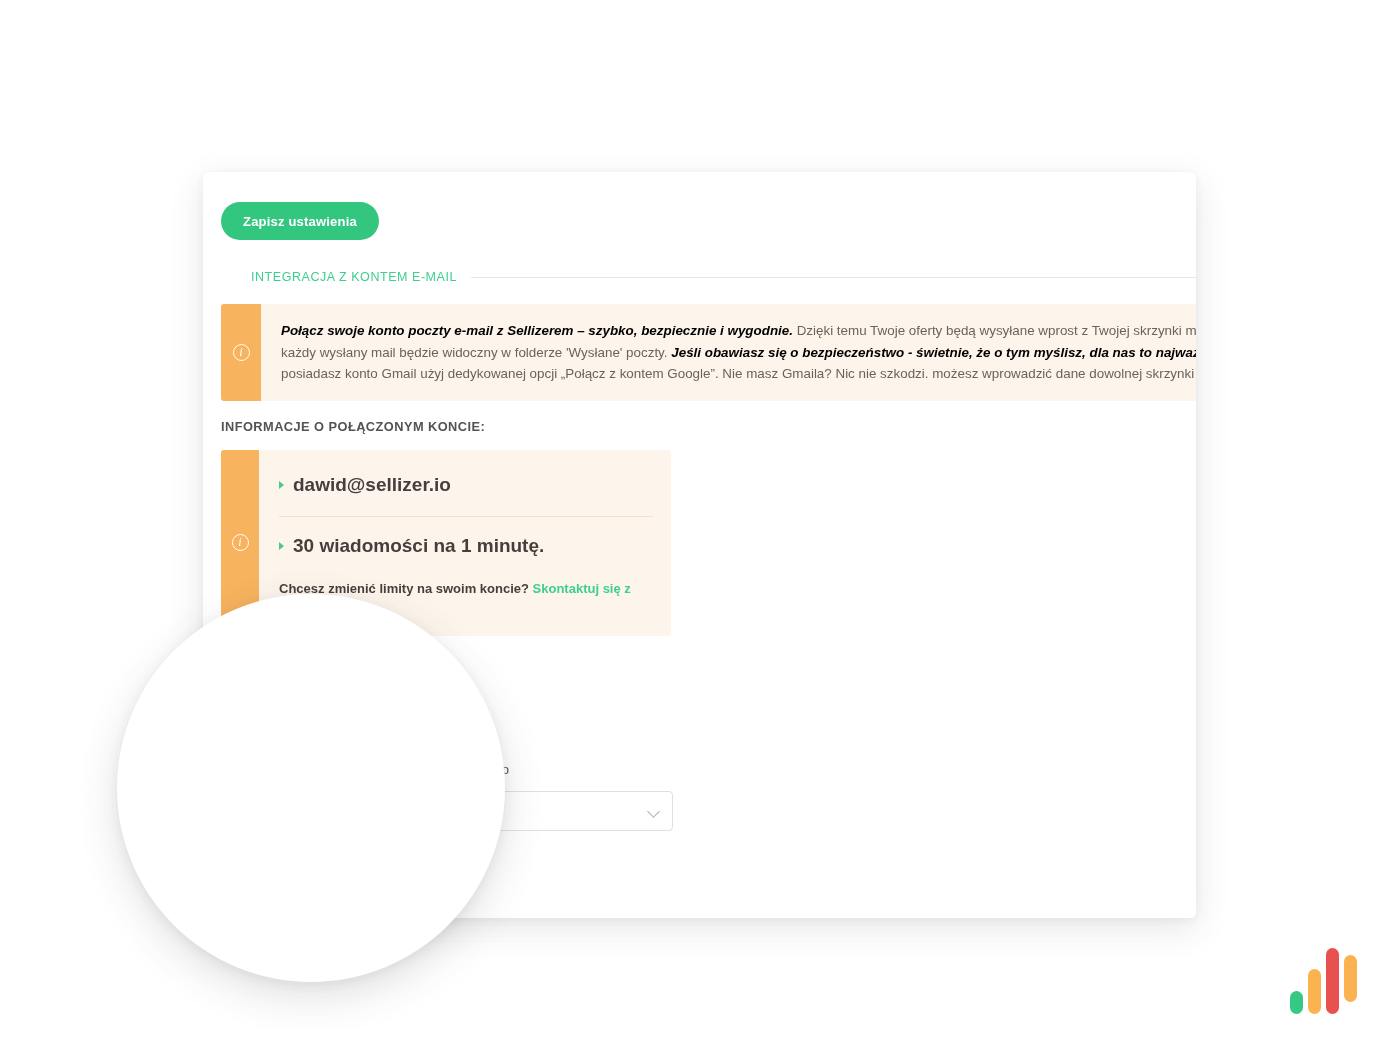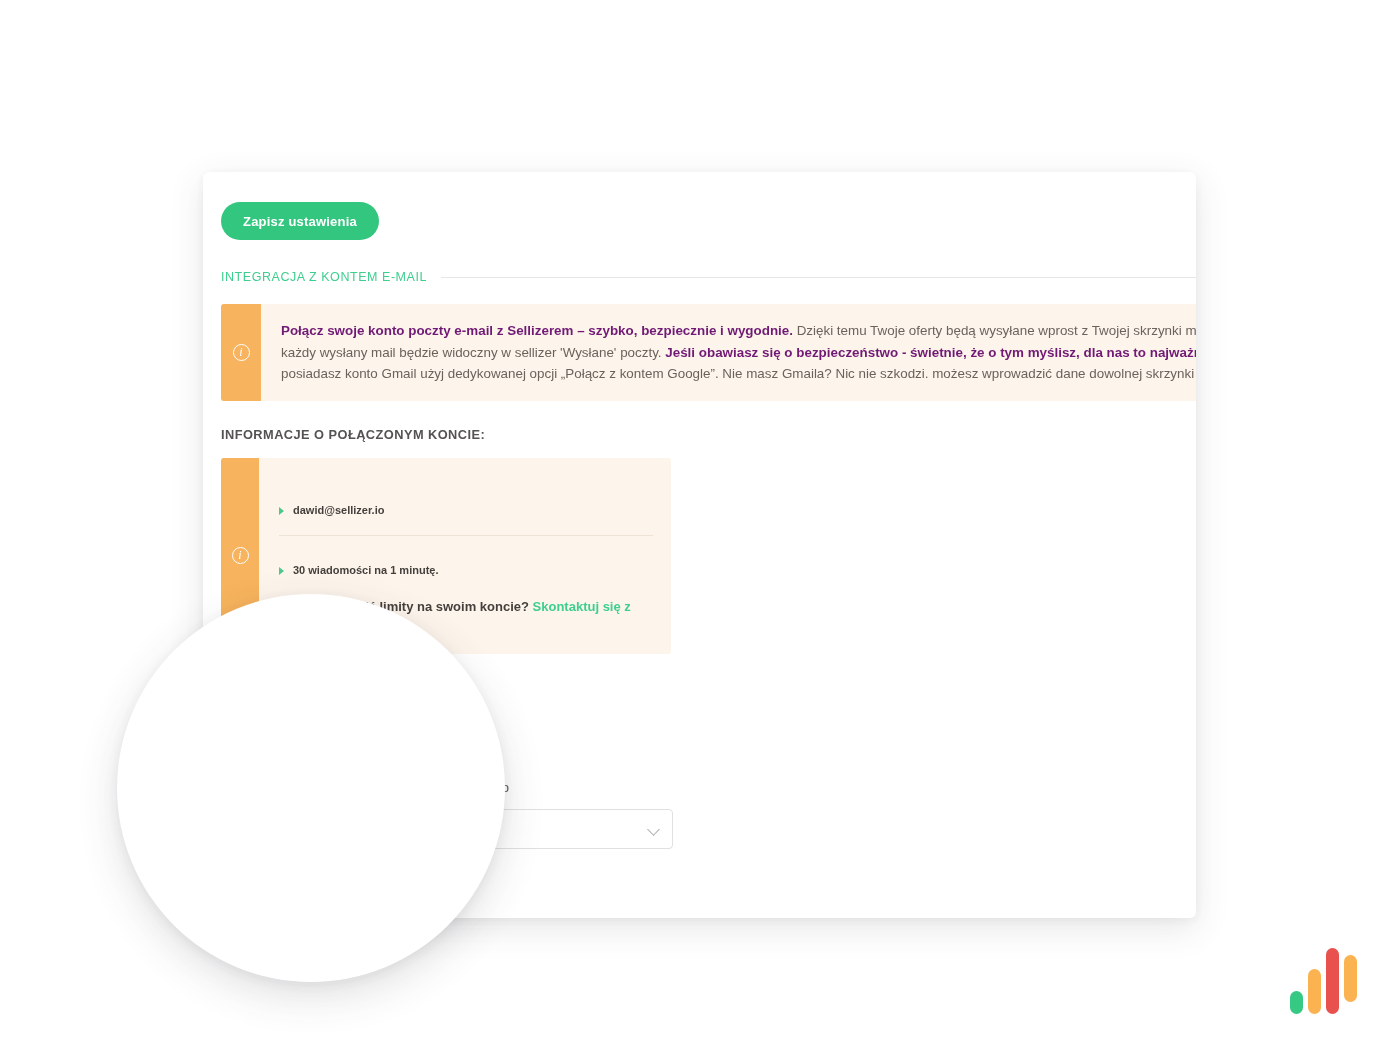--- a/index.html
+++ b/index.html
@@ -66,20 +66,21 @@
     display: flex;
     align-items: center;
     margin-top: 30px;
     margin-right: 0;
   }
   .section-title .st-text {
     color: #3ecf8e;
     font-size: 12.5px;
     letter-spacing: .55px;
     white-space: nowrap;
+    margin-left: 30px;
   }
   .section-title .st-rule {
     flex: 1 1 auto;
     height: 1px;
     background: #e6e6e6;
     margin-left: 14px;
   }
 
   
   .infobar {
@@ -106,48 +107,48 @@
     line-height: 14px;
     text-align: center;
     font-style: italic;
   }
   .infobar-body {
     padding: 16px 18px 16px 20px;
     color: #6b625c;
     font-size: 13.4px;
     line-height: 1.62;
   }
-  .infobar-body b { color: #701a75; font-weight: bold; }
+  .infobar-body b { color: #000000; font-weight: bold; font-style: italic; }
 
   #intro-bar { width: 1045px; }
   #intro-bar .infobar-body { white-space: nowrap; }
 
   
   .subheading {
-    margin-top: 26px;
+    margin-top: 18px;
     color: #555252;
     font-size: 12.8px;
     font-weight: bold;
     letter-spacing: .45px;
   }
 
   
   #account-bar { width: 450px; margin-top: 16px; }
   #account-bar .infobar-stripe { flex: 0 0 38px; }
   #account-bar .infobar-body { padding: 18px 18px 16px 20px; width: 100%; }
 
   .acc-label {
     color: #8c827b;
     font-size: 12.4px;
     line-height: 1.5;
   }
   .acc-value {
-    margin-top: 26px;
+    margin-top: 2px;
     color: #443f3c;
-    font-size: 11px;
+    font-size: 19px;
     font-weight: bold;
     display: flex;
     align-items: center;
   }
   .acc-bullet {
     width: 0; height: 0;
     border-left: 5px solid #4cc98a;
     border-top: 4px solid transparent;
     border-bottom: 4px solid transparent;
     margin-right: 9px;
@@ -282,21 +283,21 @@
         <span class="st-text">INTEGRACJA Z KONTEM E-MAIL</span>
         <span class="st-rule"></span>
       </div>
 
       <div class="infobar" id="intro-bar">
         <div class="infobar-stripe">
           <span class="info-glyph">i</span>
         </div>
         <div class="infobar-body">
           <div><b>Połącz swoje konto poczty e-mail z Sellizerem – szybko, bezpiecznie i wygodnie.</b><span> Dzięki temu Twoje oferty będą wysyłane wprost z Twojej skrzynki mailowej, a Ty zmniejszysz prawdopodob</span></div>
-          <div><span>każdy wysłany mail będzie widoczny w sellizer 'Wysłane' poczty. </span><b>Jeśli obawiasz się o bezpieczeństwo - świetnie, że o tym myślisz, dla nas to najważniejsze!</b></div>
+          <div><span>każdy wysłany mail będzie widoczny w folderze 'Wysłane' poczty. </span><b>Jeśli obawiasz się o bezpieczeństwo - świetnie, że o tym myślisz, dla nas to najważniejsze!</b></div>
           <div>posiadasz konto Gmail użyj dedykowanej opcji „Połącz z kontem Google”. Nie masz Gmaila? Nic nie szkodzi. możesz wprowadzić dane dowolnej skrzynki pocztowej! Jeśli masz jakiekolwiek pr</div>
         </div>
       </div>
 
       <div class="subheading">INFORMACJE O POŁĄCZONYM KONCIE:</div>
 
       <div class="infobar" id="account-bar">
         <div class="infobar-stripe">
           <span class="info-glyph">i</span>
         </div>

